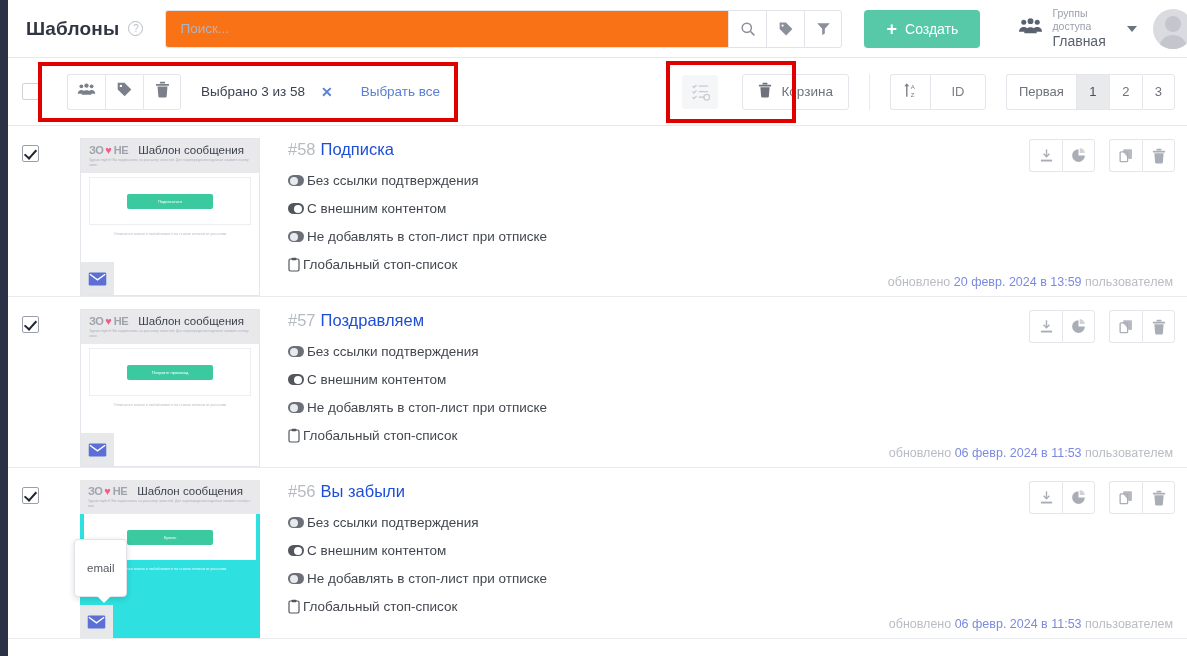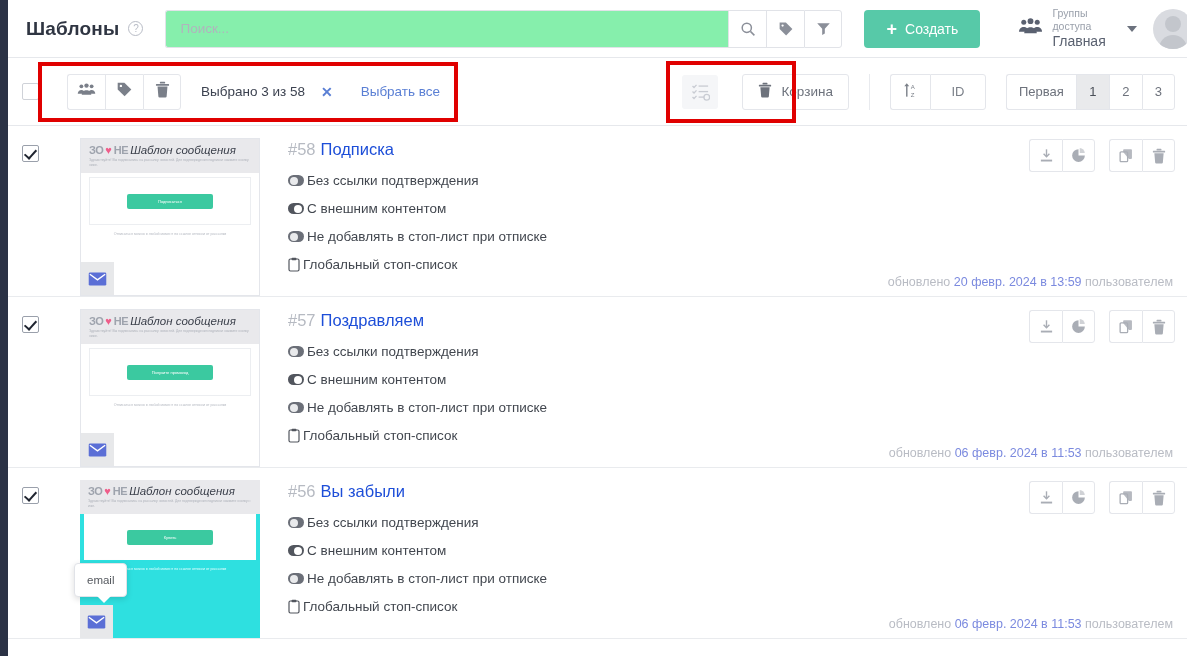--- a/index.html
+++ b/index.html
@@ -29,21 +29,21 @@
   }
   .help-icon {
     width: 15px; height: 15px; border: 1.4px solid #b8bcc6; border-radius: 50%;
     color: #b8bcc6; font-size: 10px; line-height: 13px; text-align: center;
     margin-left: 9px; cursor: pointer; flex: 0 0 auto;
   }
   .search-wrap { display: flex; margin-left: 22px; }
   .search-input {
     width: 563px; height: 38px; border: 1px solid #e1e3e8; border-right: none;
     border-radius: 3px 0 0 3px; padding: 0 14px; font-size: 13.5px; color: #444;
-    outline: none; font-family: "Liberation Sans", sans-serif; background:#86efac;
+    outline: none; font-family: "Liberation Sans", sans-serif; background:#f97316;
   }
   .search-input::placeholder { color: #b0b4bd; }
   .sbtn {
     width: 38px; height: 38px; border: 1px solid #e1e3e8; border-right: none;
     background: #fff; display: flex; align-items: center; justify-content: center;
     cursor: pointer; color: #8b8f99;
   }
   .sbtn:last-of-type { border-right: 1px solid #e1e3e8; border-radius: 0 3px 3px 0; }
   .create-btn {
     margin-left: 22px; height: 38px; min-width: 116px; padding: 0 18px;
@@ -156,21 +156,21 @@
   }
   .thumb.teal { border: none; background: #2ee0e0; }
   .tm-head {
     height: 34px; background: #e9e9ec; padding: 5px 8px 0 8px; position: relative;
   }
   .tm-head-line {
     display: flex; align-items: center; gap: 2px;
   }
   .tm-zh { font-size: 11px; color: #9ea3ad; font-weight: bold; letter-spacing:-.5px; }
   .tm-heart { color: #ef5d8a; font-size: 11px; }
-  .tm-title { font-size: 11.5px; color: #3a3f4a; margin-left: 0; font-style: italic; }
+  .tm-title { font-size: 11.5px; color: #3a3f4a; margin-left: 8px; }
   .tm-sub {
     font-size: 3.4px; color: #aeb2ba; line-height: 1.5; margin-top: 2px;
     word-break: break-all;
   }
   .tm-body {
     background: #fff; margin: 4px 8px 0 8px; border: 1px solid #eceef1;
     height: 48px; display: flex; align-items: center; justify-content: center;
   }
   .thumb.teal .tm-body { margin: 0 4px 0 4px; border: 1px solid #fff; height: 46px; }
   .tm-cta {
@@ -182,21 +182,21 @@
   }
   .thumb.teal .tm-foot { color: #e6ffff; }
   .chan-badge {
     position: absolute; left: 0; bottom: 0; width: 33px; height: 33px;
     background: #e7e8ea; display: flex; align-items: center; justify-content: center;
     cursor: pointer;
   }
   .env-icon { width: 19px; height: 14px; }
   .tooltip {
     position: absolute; left: -6px; bottom: 41px; background: #fff;
-    border: 1px solid #e1e3e8; border-radius: 4px; padding: 10px 12px;
+    border: 1px solid #e1e3e8; border-radius: 4px; padding: 22px 12px;
     font-size: 11.5px; color: #55595f; box-shadow: 0 2px 6px rgba(0,0,0,.14);
     white-space: nowrap; z-index: 30;
   }
   .tooltip::after {
     content: ""; position: absolute; left: 22px; bottom: -7px; width: 0; height: 0;
     border-left: 7px solid transparent; border-right: 7px solid transparent;
     border-top: 7px solid #fff;
   }
 
   

